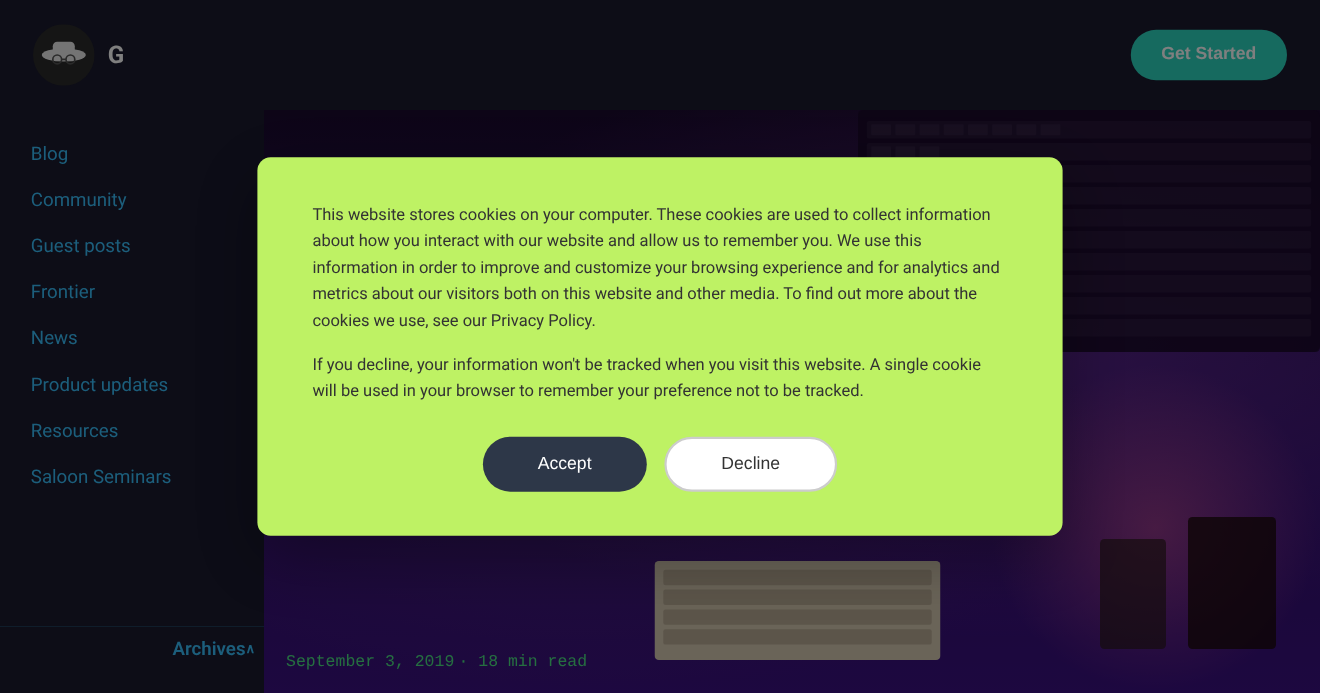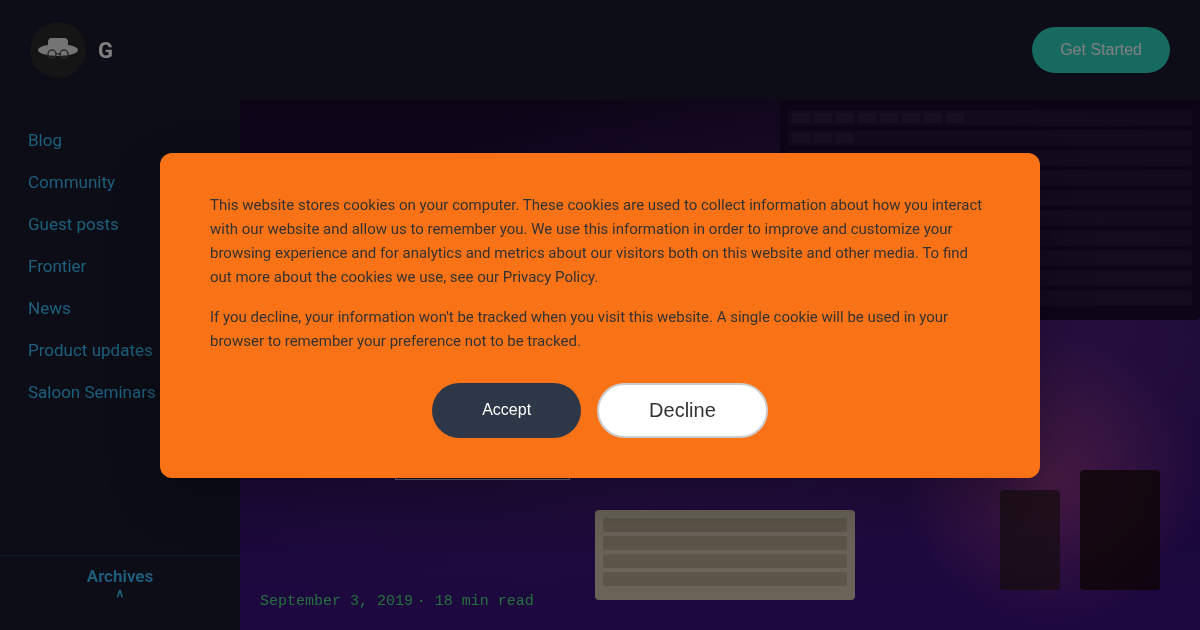--- a/index.html
+++ b/index.html
@@ -33,21 +33,21 @@
       width: 56px;
       height: 56px;
     }
     .get-started-btn {
       background: #2dd4bf;
       color: #fff;
       border: none;
       border-radius: 30px;
       padding: 14px 28px;
       font-size: 16px;
-      font-weight: 400;
+      font-weight: 700;
       cursor: pointer;
     }
 
     
     .main-layout {
       display: flex;
       flex: 1;
       overflow: hidden;
     }
 
@@ -79,21 +79,20 @@
       display: flex;
       align-items: center;
       justify-content: flex-end;
       color: #38bdf8;
       font-size: 17px;
       padding: 10px 8px;
       cursor: pointer;
       font-weight: 600;
       border-top: 1px solid rgba(56,189,248,0.2);
       margin-top: auto;
-      flex-direction: column;
     }
     .chevron-icon {
       font-size: 12px;
     }
 
     
     .content-area {
       flex: 1;
       position: relative;
       overflow: hidden;
@@ -164,25 +163,25 @@
       inset: 0;
       background: rgba(0,0,0,0.5);
       z-index: 100;
       display: flex;
       align-items: center;
       justify-content: center;
     }
 
     
     .cookie-modal {
-      background: #f97316;
+      background: #bef264;
       border-radius: 12px;
       padding: 40px 50px;
       max-width: 900px;
-      width: 880px;
+      width: 732px;
       position: relative;
       z-index: 101;
       box-shadow: 0 20px 60px rgba(0,0,0,0.3);
     }
     .cookie-text {
       color: #333;
       font-size: 15px;
       line-height: 1.6;
       margin-bottom: 16px;
     }
@@ -201,21 +200,21 @@
       font-size: 16px;
       cursor: pointer;
       font-weight: 500;
     }
     .btn-decline {
       background: #fff;
       color: #333;
       border: 2px solid #ccc;
       border-radius: 30px;
       padding: 14px 50px;
-      font-size: 20px;
+      font-size: 16px;
       cursor: pointer;
       font-weight: 500;
     }
   </style>
 </head>
 <body>
 
 <header class="header">
   <div class="logo-area">
     <svg class="logo-icon" viewBox="0 0 56 56" fill="none">
@@ -236,20 +235,21 @@
 <div class="main-layout">
 
   <nav class="sidebar">
     <div class="sidebar-nav">
       <a class="sidebar-item">Blog</a>
       <a class="sidebar-item">Community</a>
       <a class="sidebar-item">Guest posts</a>
       <a class="sidebar-item">Frontier</a>
       <a class="sidebar-item">News</a>
       <a class="sidebar-item">Product updates</a>
+      <a class="sidebar-item">Resources</a>
       <a class="sidebar-item">Saloon Seminars</a>
     </div>
     <div class="sidebar-archives">
       <span>Archives</span>
       <span class="chevron-icon">∧</span>
     </div>
   </nav>
 
   <div class="content-area">
     <div class="hero-image">

